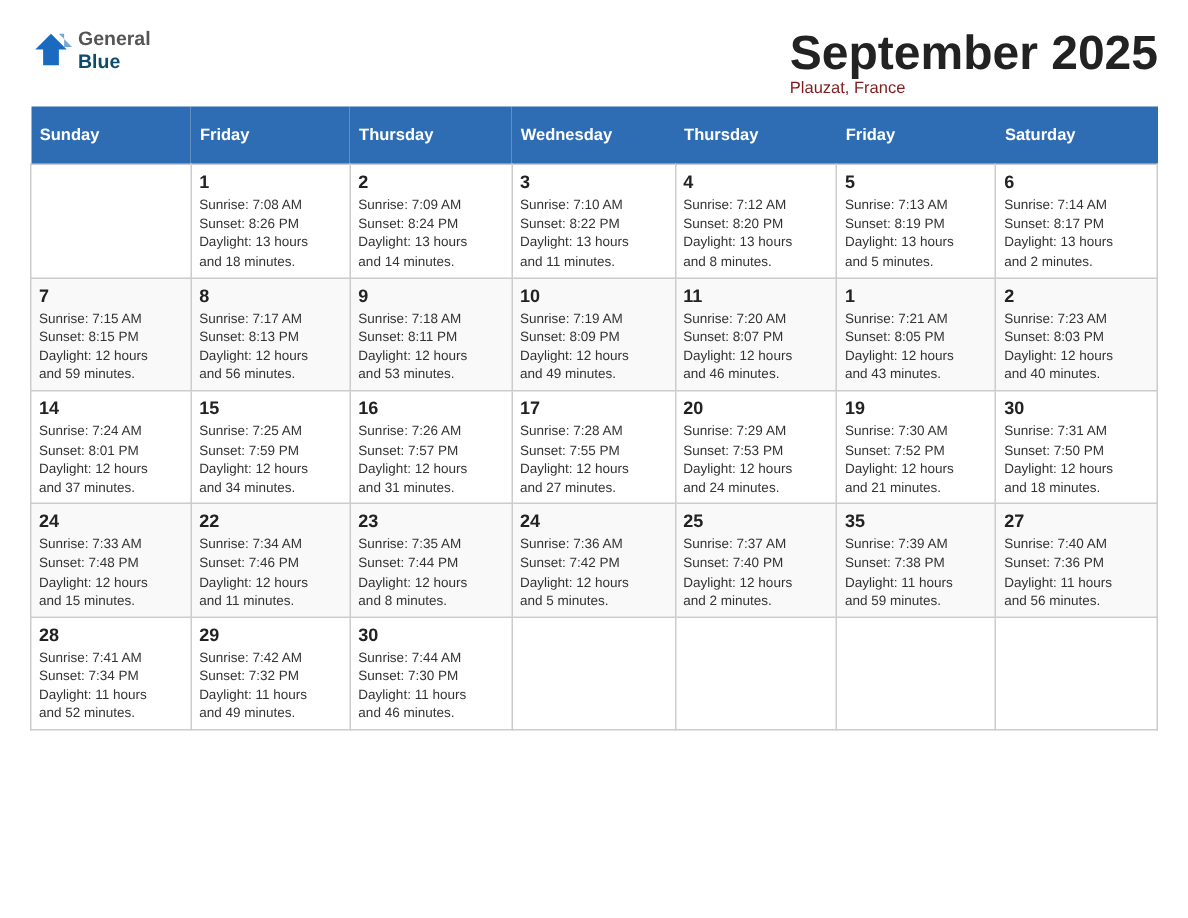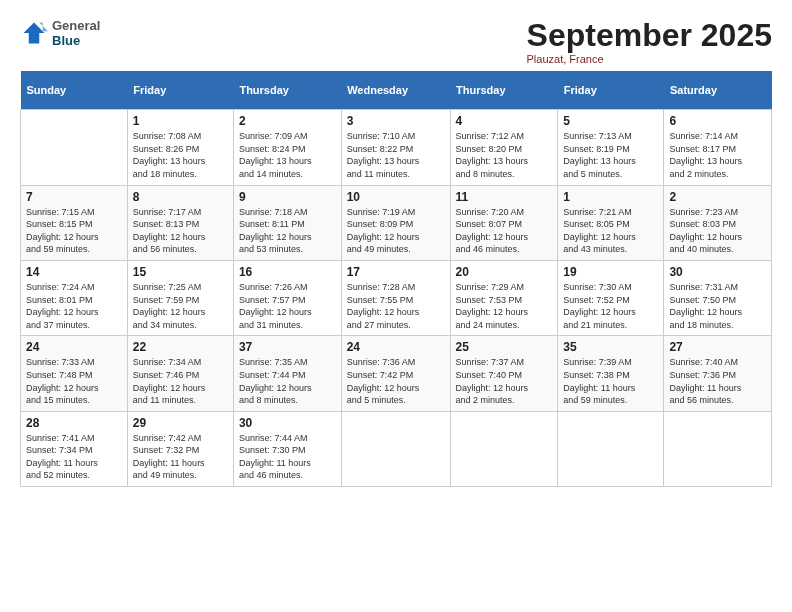--- a/index.html
+++ b/index.html
@@ -206,21 +206,21 @@
         <tr>
           <td>
             <span class="cell-date">24</span>
             <div class="cell-info">Sunrise: 7:33 AM<br>Sunset: 7:48 PM<br>Daylight: 12 hours<br>and 15 minutes.</div>
           </td>
           <td>
             <span class="cell-date">22</span>
             <div class="cell-info">Sunrise: 7:34 AM<br>Sunset: 7:46 PM<br>Daylight: 12 hours<br>and 11 minutes.</div>
           </td>
           <td>
-            <span class="cell-date">37</span>
+            <span class="cell-date">23</span>
             <div class="cell-info">Sunrise: 7:35 AM<br>Sunset: 7:44 PM<br>Daylight: 12 hours<br>and 8 minutes.</div>
           </td>
           <td>
             <span class="cell-date">24</span>
             <div class="cell-info">Sunrise: 7:36 AM<br>Sunset: 7:42 PM<br>Daylight: 12 hours<br>and 5 minutes.</div>
           </td>
           <td>
             <span class="cell-date">25</span>
             <div class="cell-info">Sunrise: 7:37 AM<br>Sunset: 7:40 PM<br>Daylight: 12 hours<br>and 2 minutes.</div>
           </td>

